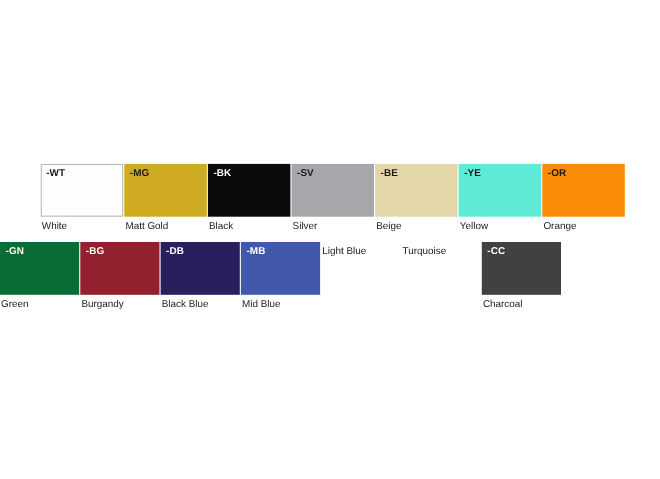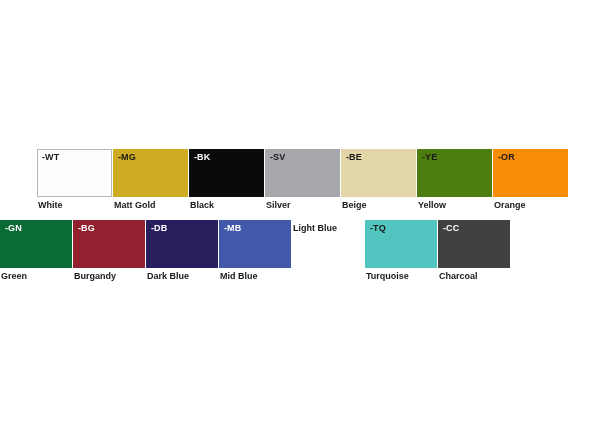--- a/index.html
+++ b/index.html
@@ -74,21 +74,21 @@
   .chip.bordered .code {
     left: 4px;
     top: 2px;
   }
 
   .name {
     display: block;
     margin-top: 2px;
     padding-left: 1px;
     font-size: 9px;
-    font-weight: bold;
+    font-weight: normal;
     line-height: 12px;
     color: #1a1a1a;
     white-space: nowrap;
   }
 </style>
 </head>
 <body>
 
 <div id="chart">
 
@@ -117,21 +117,21 @@
         </div>
         <span class="name">Silver</span>
       </div>
       <div class="cell">
         <div class="chip" style="background: rgb(227, 214, 168);">
           <span class="code" style="color: rgb(26, 26, 26);">-BE</span>
         </div>
         <span class="name">Beige</span>
       </div>
       <div class="cell">
-        <div class="chip" style="background: #4d7c0f;">
+        <div class="chip" style="background: #5eead4;">
           <span class="code" style="color: rgb(26, 26, 26);">-YE</span>
         </div>
         <span class="name">Yellow</span>
       </div>
       <div class="cell">
         <div class="chip" style="background: rgb(249, 140, 6);">
           <span class="code" style="color: rgb(26, 26, 26);">-OR</span>
         </div>
         <span class="name">Orange</span>
       </div>
@@ -147,35 +147,32 @@
       <div class="cell">
         <div class="chip" style="background: rgb(146, 32, 46);">
           <span class="code" style="color: rgb(255, 255, 255);">-BG</span>
         </div>
         <span class="name">Burgandy</span>
       </div>
       <div class="cell">
         <div class="chip" style="background: rgb(42, 31, 94);">
           <span class="code" style="color: rgb(255, 255, 255);">-DB</span>
         </div>
-        <span class="name">Dark Blue</span>
+        <span class="name">Black Blue</span>
       </div>
       <div class="cell">
         <div class="chip" style="background: rgb(65, 89, 168);">
           <span class="code" style="color: rgb(255, 255, 255);">-MB</span>
         </div>
         <span class="name">Mid Blue</span>
       </div>
       <div class="cell">
         <span class="name">Light Blue</span>
       </div>
       <div class="cell">
-        <div class="chip" style="background: rgb(82, 197, 192);">
-          <span class="code" style="color: rgb(26, 26, 26);">-TQ</span>
-        </div>
         <span class="name">Turquoise</span>
       </div>
       <div class="cell">
         <div class="chip" style="background: rgb(65, 65, 65);">
           <span class="code" style="color: rgb(255, 255, 255);">-CC</span>
         </div>
         <span class="name">Charcoal</span>
       </div>
     </div>
 

